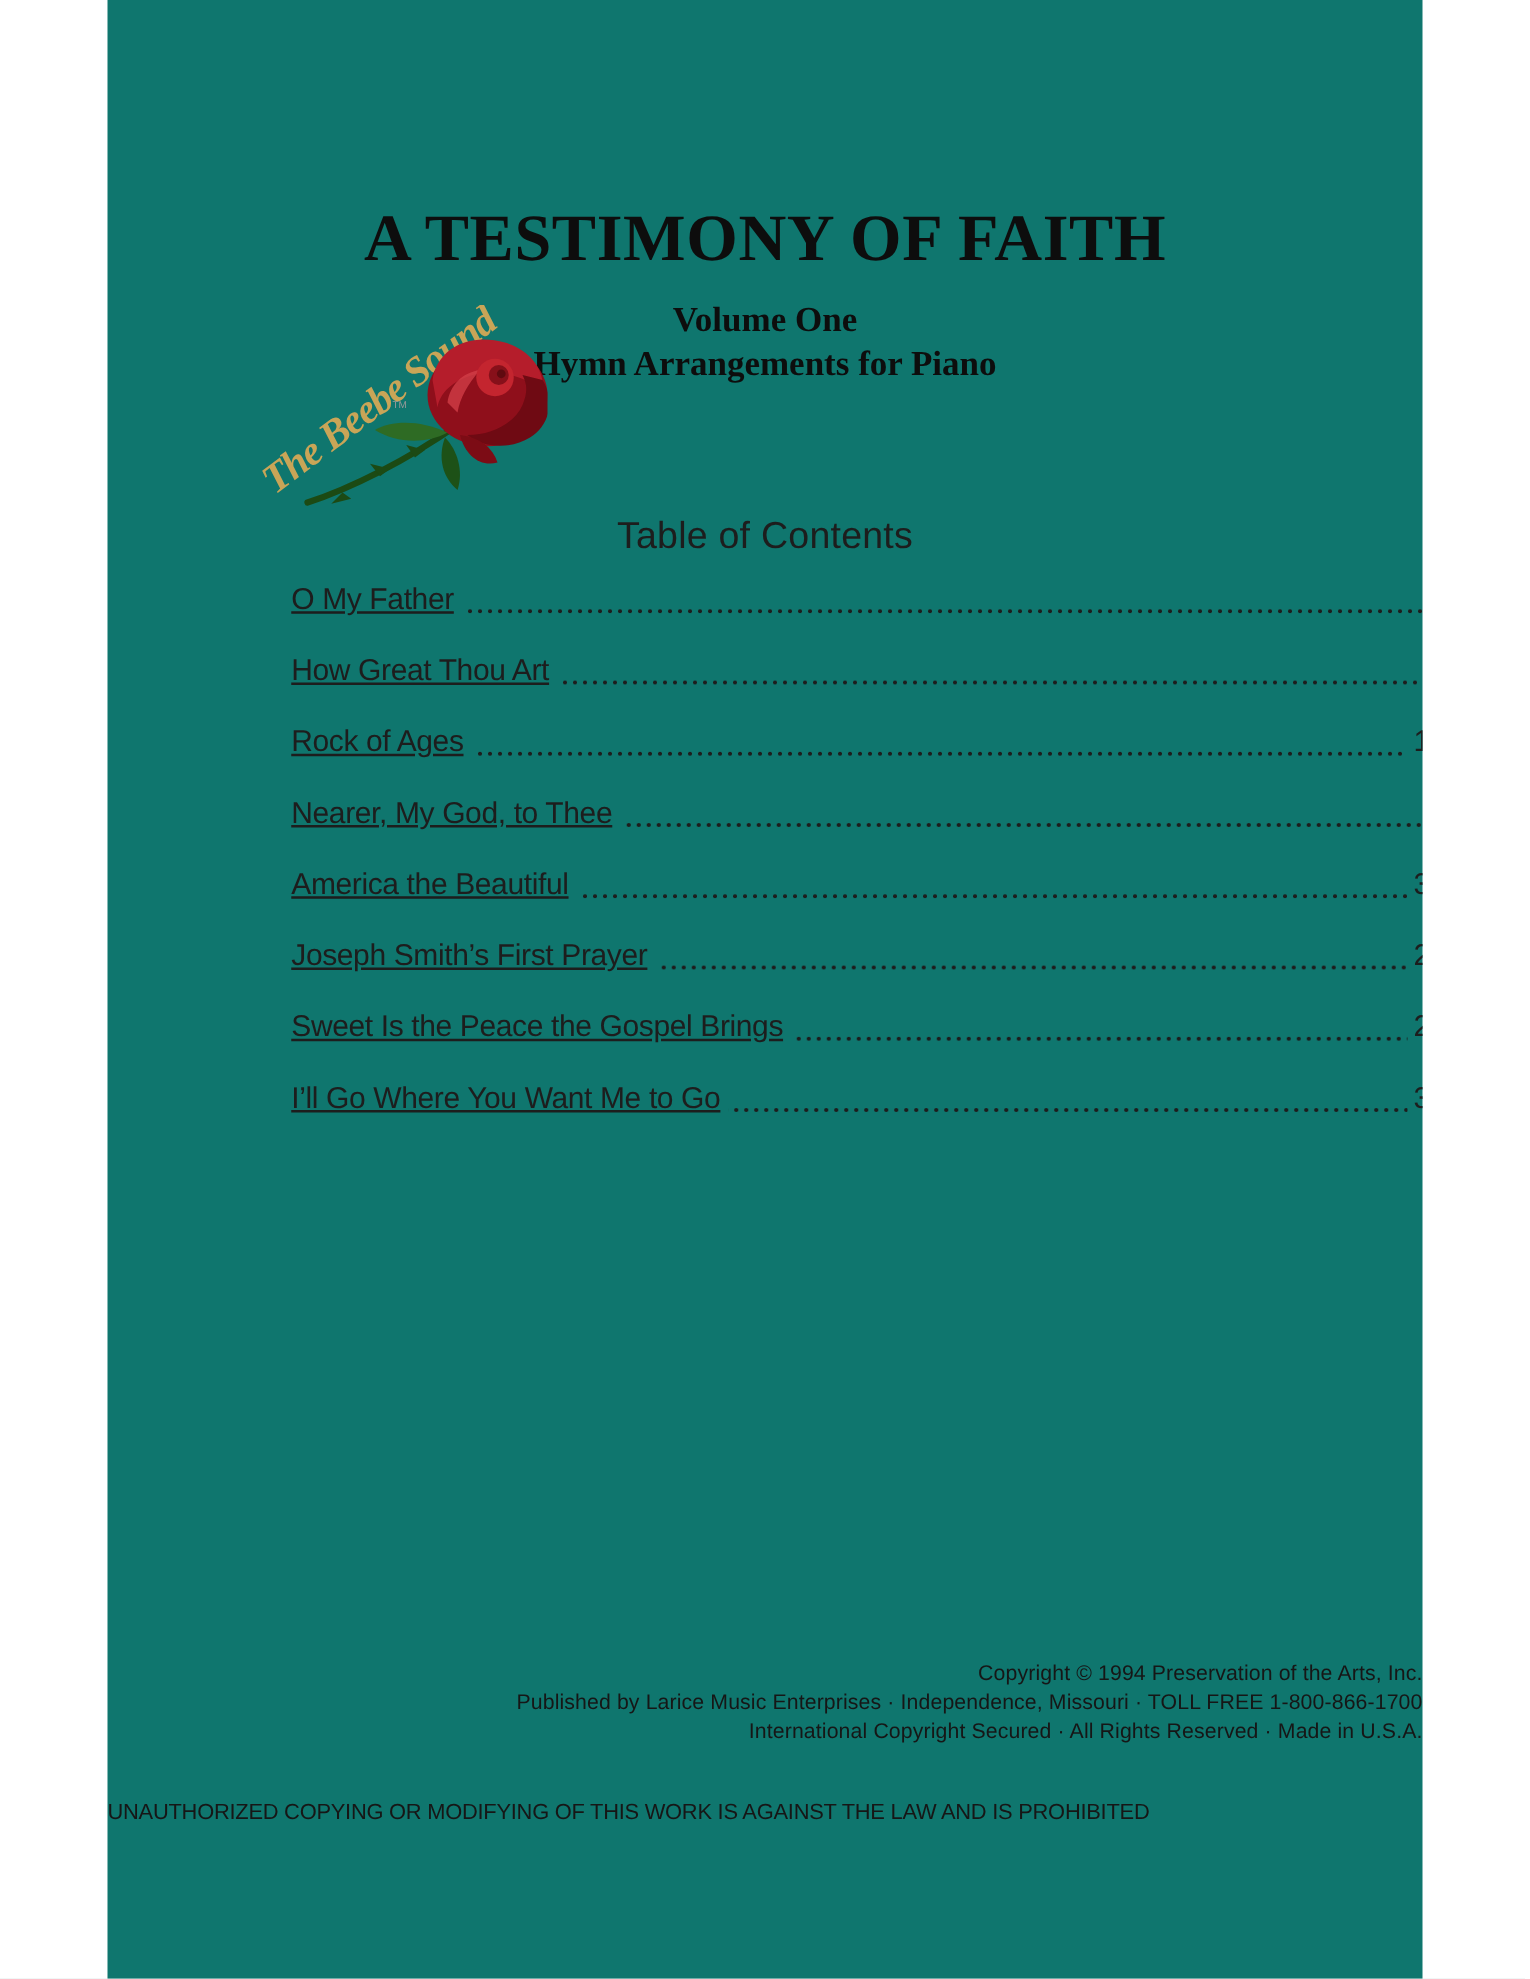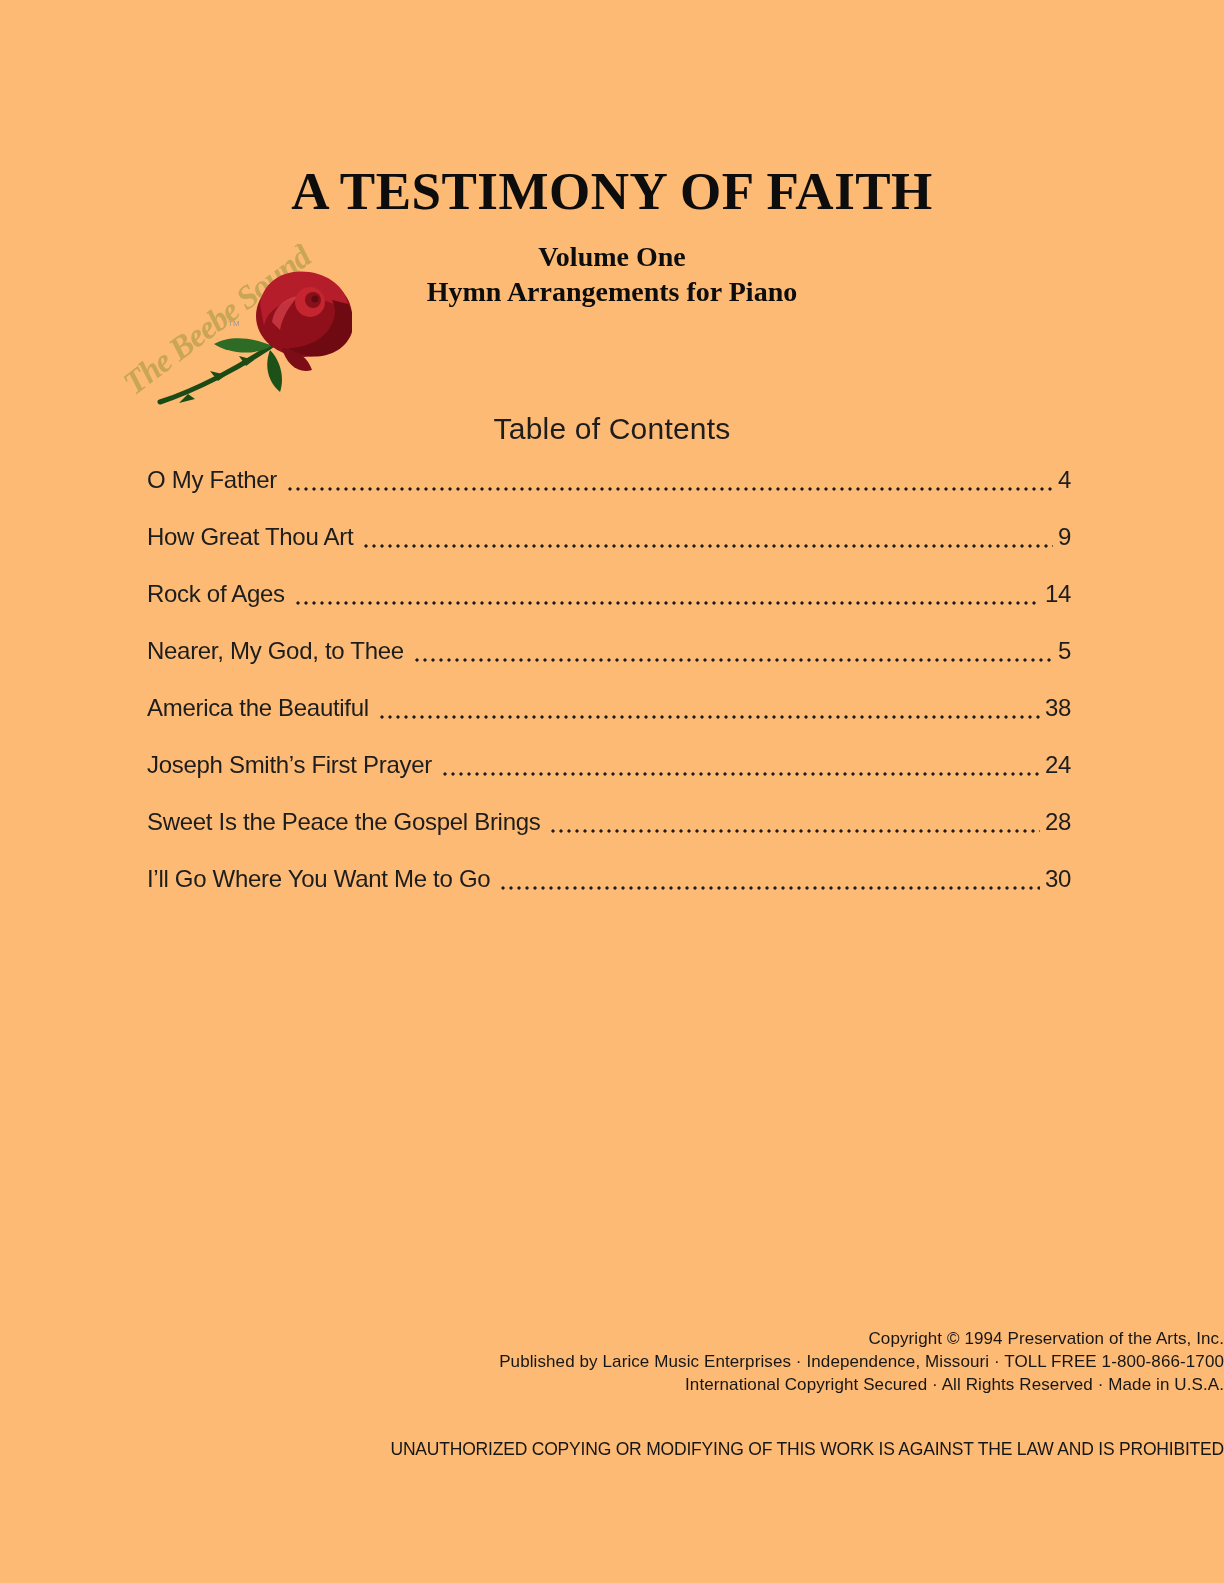--- a/index.html
+++ b/index.html
@@ -1,21 +1,21 @@
 <!DOCTYPE html>
 <html><head>
 <meta charset="utf-8">
 <style>
   * { margin: 0; padding: 0; box-sizing: border-box; }
   html, body { background: #ffffff; }
   .page {
     position: relative;
-    width: 1224px;
+    width: 1052px;
     height: 1583px;
-    background: #fdba74;
+    background: #0f766e;
     font-family: "Liberation Sans", sans-serif;
     color: #1c1c1c;
     overflow: hidden;
     margin: 0 auto;
   }
   .book-title {
     position: absolute;
     top: 163px;
     left: 0;
     width: 100%;
@@ -68,21 +68,21 @@
   .toc-row { height: 57px; }
   .toc-line {
     display: flex;
     align-items: flex-end;
     width: 100%;
     font-size: 24px;
     line-height: 28px;
     letter-spacing: -0.3px;
     color: #1d1d1d;
   }
-  .toc-title { white-space: nowrap; }
+  .toc-title { white-space: nowrap; text-decoration: underline; }
   .toc-dots {
     flex: 1;
     height: 6px;
     margin: 0 5px 3px 7px;
     background-image: radial-gradient(circle, #1d1d1d 1.4px, transparent 1.8px);
     background-size: 8px 6px;
     background-position: 2px 1px;
     background-repeat: repeat-x;
   }
   .toc-page { white-space: nowrap; }
@@ -95,21 +95,21 @@
     font-size: 17px;
     line-height: 23px;
     letter-spacing: 0.1px;
     color: #161616;
   }
   .footer-warning {
     position: absolute;
     top: 1438px;
     left: 0;
     width: 100%;
-    text-align: right;
+    text-align: left;
     font-size: 17.5px;
     line-height: 22px;
     letter-spacing: -0.2px;
     color: #161616;
   }
 </style>
 </head>
 <body>
 
 <div class="page">

